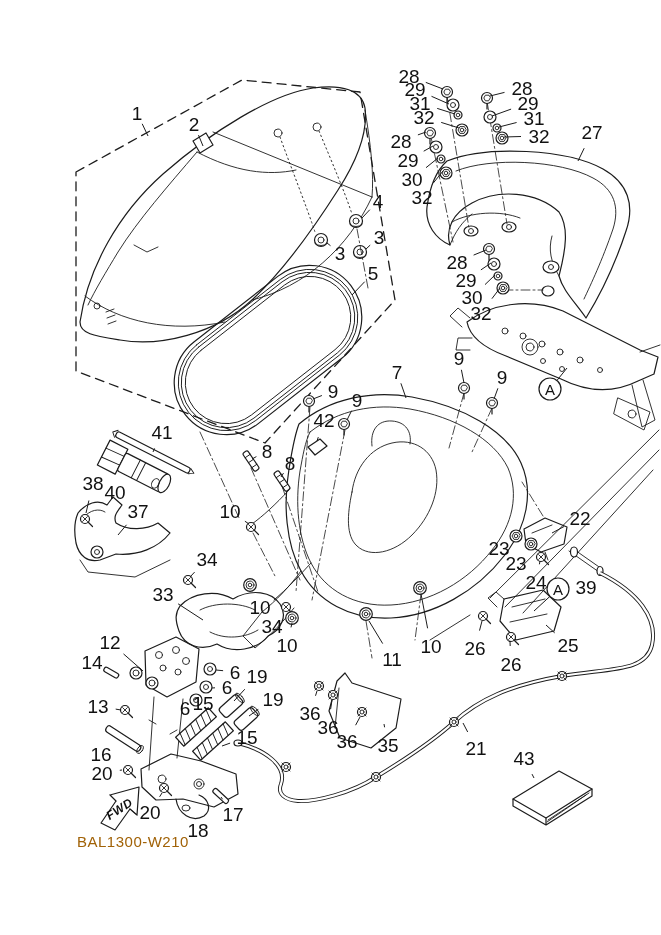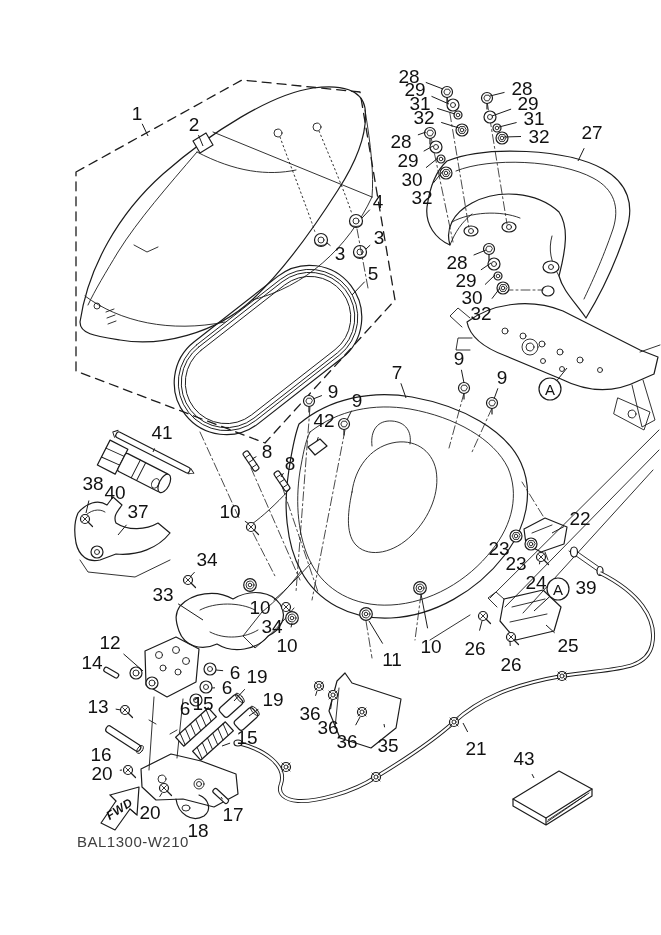--- a/index.html
+++ b/index.html
@@ -9,21 +9,21 @@
   .art{stroke:#1c1c1c;fill:none;stroke-width:1.2;stroke-linecap:round;stroke-linejoin:round;}
   .artw{stroke:#1c1c1c;fill:#ffffff;stroke-width:1.2;stroke-linejoin:round;}
   .thin{stroke-width:0.9;}
   .dashbox{stroke-dasharray:9 6;stroke-width:1.3;}
   .dashdot{stroke-dasharray:9 3 2 3;stroke-width:0.8;}
   .dots{stroke-dasharray:1.5 3;stroke-width:0.9;}
   .callout-text{font-size:19px;fill:#111;}
   .marker-text{font-size:15px;fill:#111;}
   .leader{stroke:#1c1c1c;stroke-width:1;}
   #diagram-code{position:absolute;left:77px;top:833px;font-size:15px;letter-spacing:.5px;
-      color:#404040;white-space:nowrap;}
+      color:#a16207;white-space:nowrap;}
   #fwd-label{position:absolute;left:105px;top:802px;font-size:12px;font-weight:bold;
       font-style:italic;transform:rotate(-33deg);color:#111;letter-spacing:.5px;}
 </style>
 </head>
 <body>
 
 <div class="stage">
 
 <svg width="661" height="935" viewBox="0 0 661 935">
   <defs>

